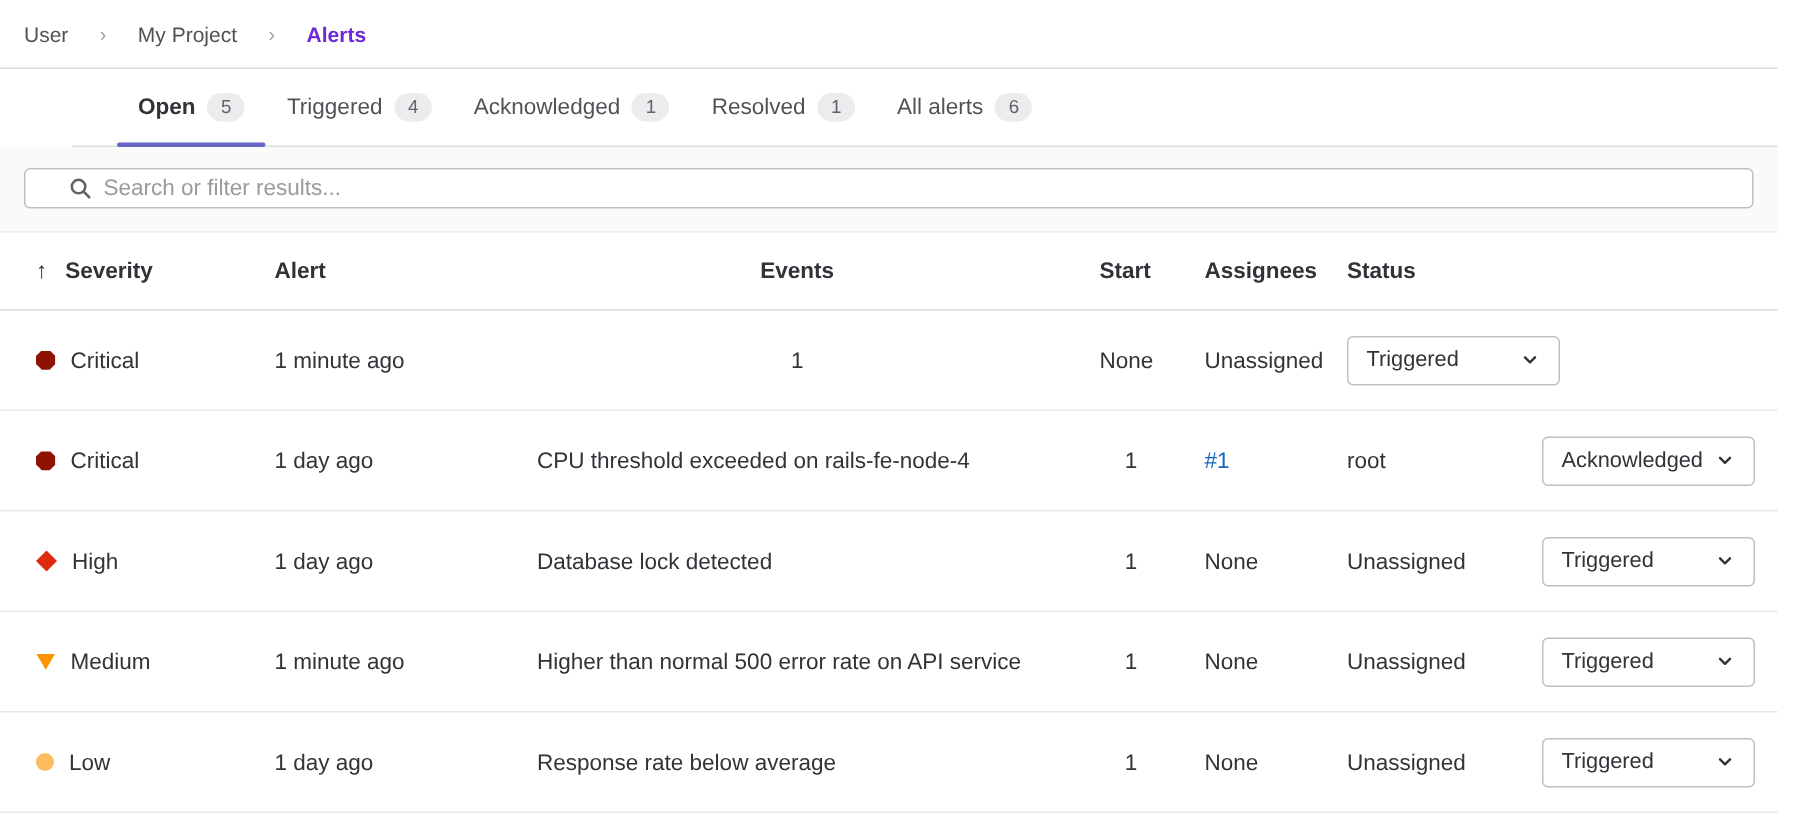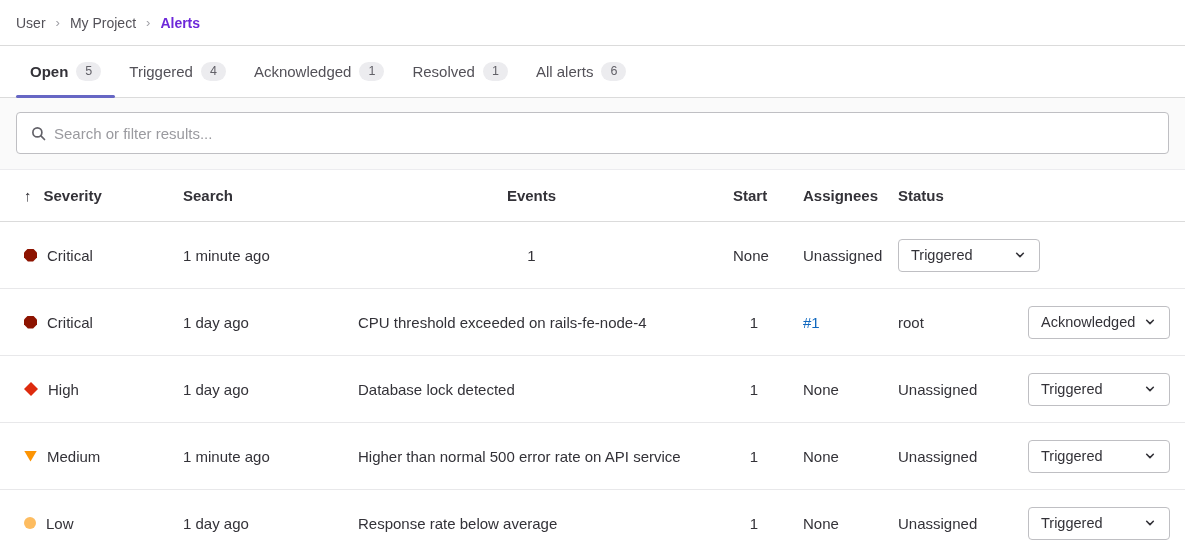--- a/index.html
+++ b/index.html
@@ -2,45 +2,45 @@
 <html><head>
 <meta charset="utf-8">
 <style>
   * { margin: 0; padding: 0; box-sizing: border-box; }
   html, body { background: #fff; width: 1199px; height: 554px; overflow: hidden; }
   body { font-family: "Liberation Sans", sans-serif; color: #333238; }
   .page { width: 1185px; }
 
   
   .breadcrumb-bar {
-    height: 46px; display: flex; align-items: center; gap: 10px;
+    height: 46px; display: flex; align-items: center; gap: 21px;
     padding: 0 16px; border-bottom: 1px solid #dbdbdb; font-size: 14px;
   }
   .crumb { color: #535158; cursor: pointer; }
   .crumb.current { color: #6d28d9; font-weight: 700; cursor: default; }
   .crumb-sep { color: #a0a0a6; font-size: 13px; }
 
   
-  .tabs { display: flex; align-items: stretch; height: 52px; padding: 0 16px; border-bottom: 1px solid #dbdbdb; }
+  .tabs { display: flex; align-items: stretch; height: 52px; padding: 0 30px; border-bottom: 1px solid #dbdbdb; margin-left: 48px; }
   .tab {
     position: relative; display: flex; align-items: center; gap: 8px;
     padding: 0 14px; font-size: 15px; color: #535158; cursor: pointer;
   }
   .tab.active { color: #333238; font-weight: 700; }
   .tab-underline { position: absolute; left: 0; right: 0; bottom: -1px; height: 3px; border-radius: 2px; }
   .badge {
     background: #ececef; color: #626168; font-size: 12.5px; font-weight: 400;
     border-radius: 10px; padding: 2px 9px; line-height: 15px;
   }
 
   
   .filter-band { background: #fafafa; padding: 14px 16px 15px; border-bottom: 1px solid #ececef; }
   .search-box {
     display: flex; align-items: center; gap: 8px; background: #fff;
-    border: 1px solid #bfbfc3; border-radius: 4px; height: 42px; padding: 0 14px;
+    border: 1px solid #bfbfc3; border-radius: 4px; height: 27px; padding: 0 29px;
   }
   .search-box svg { flex: 0 0 auto; }
   .search-input {
     border: none; outline: none; flex: 1; font-size: 15px;
     font-family: "Liberation Sans", sans-serif; color: #333238; background: transparent;
   }
   .search-input::placeholder { color: #9a9a9f; }
 
   
   .thead, .tr {
@@ -118,21 +118,21 @@
       </svg>
       <input class="search-input" type="text" placeholder="Search or filter results..." style="">
     </div>
   </div>
 
   <div class="thead">
     <div class="th col-severity">
       <span class="sort-arrow">↑</span>
       <span>Severity</span>
     </div>
-    <div class="th">Search</div>
+    <div class="th">Alert</div>
     <div class="th col-events">Events</div>
     <div class="th">Start</div>
     <div class="th">Assignees</div>
     <div class="th col-status">Status</div>
   </div>
 
   <div class="tr">
     <div class="td col-severity">
       <span class="sev-icon sev-octagon" style="background-color: rgb(141, 19, 0);"></span>
       <span>Critical</span>

